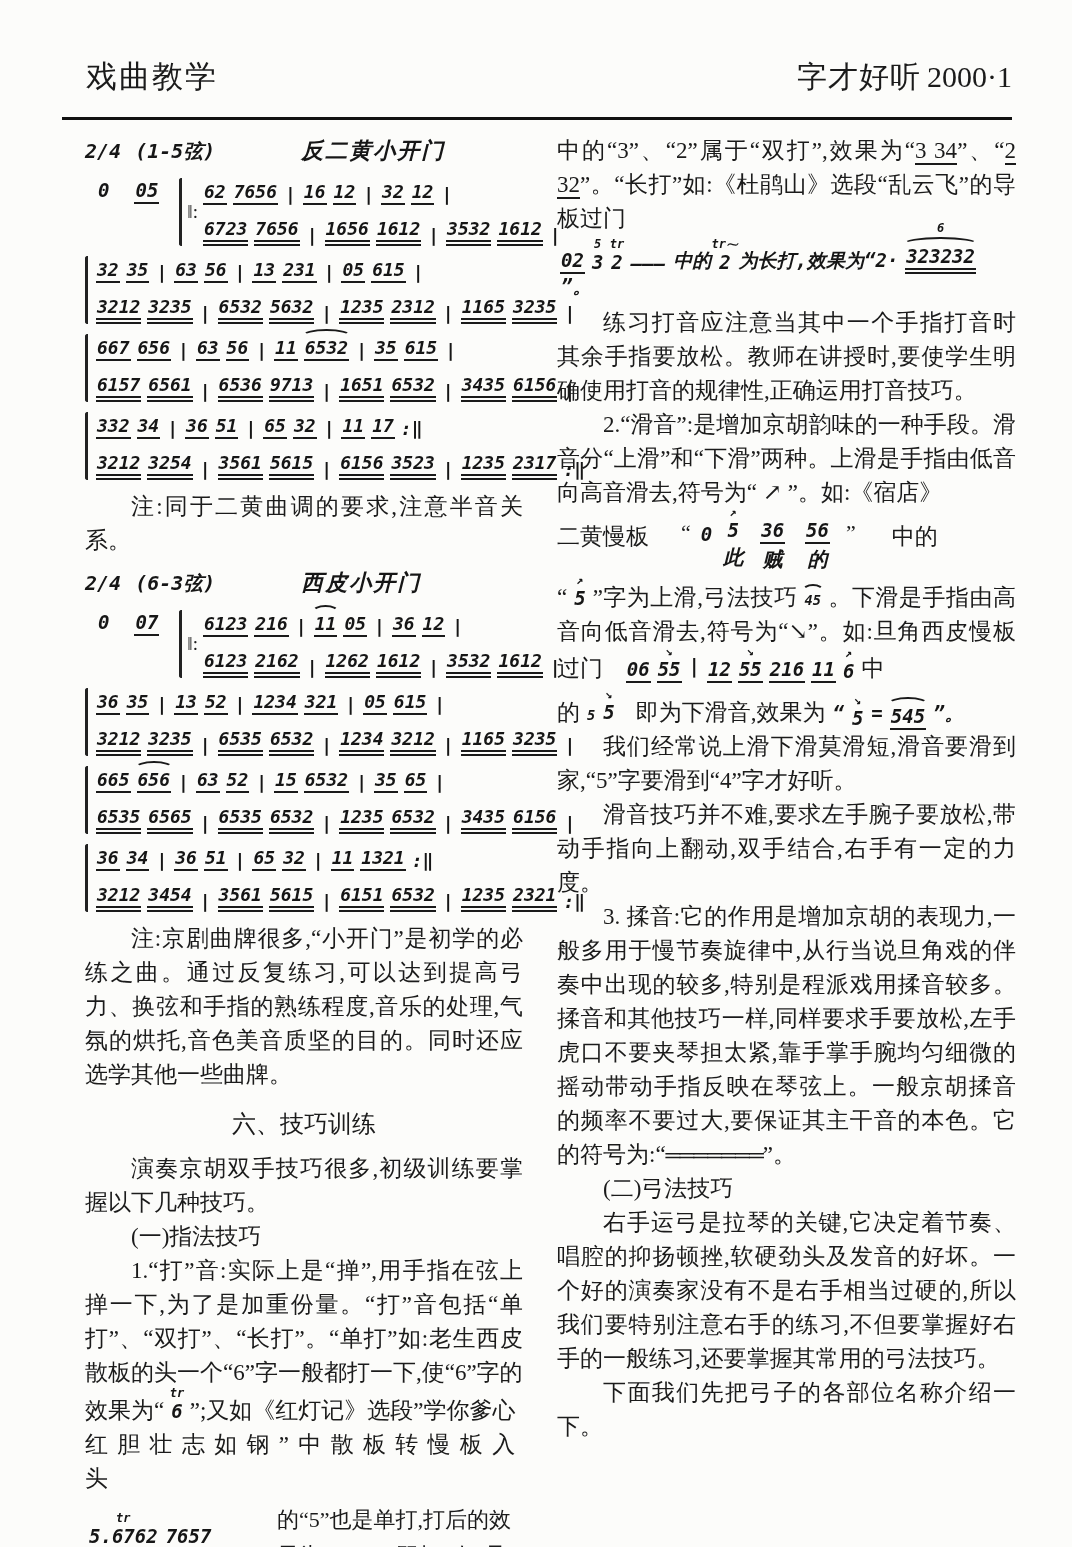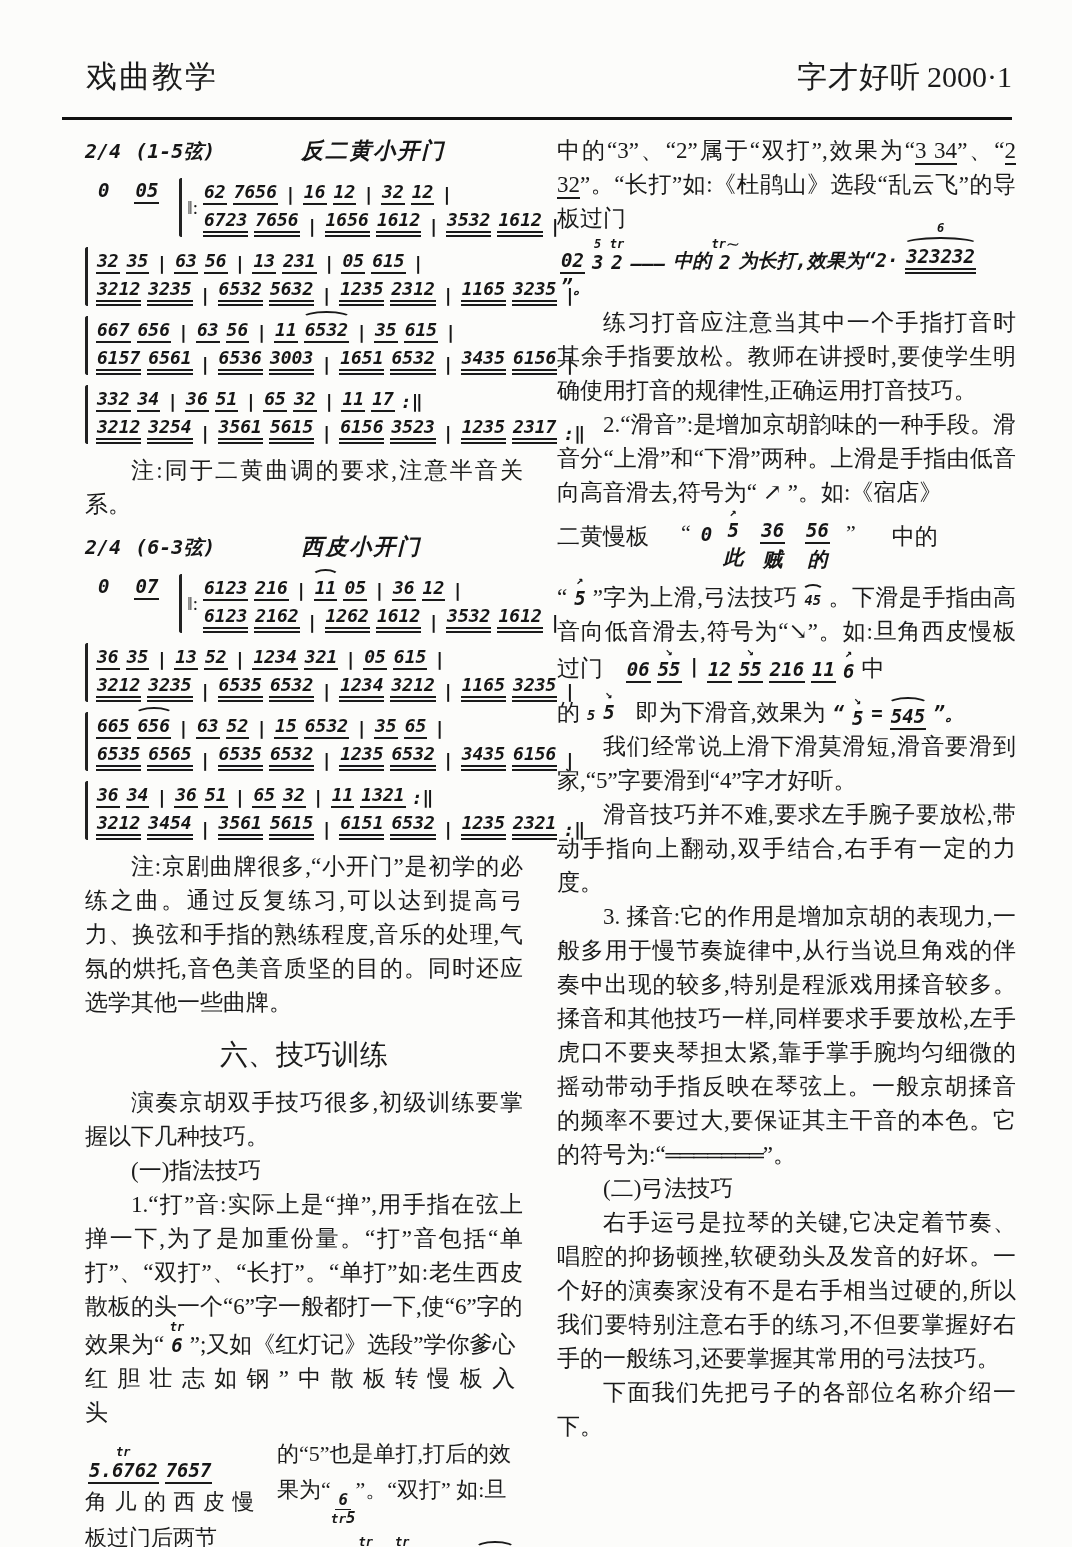--- a/index.html
+++ b/index.html
@@ -17,38 +17,38 @@
   .rule { position:absolute; top:117px; left:62px; width:950px; border-top:3px solid #111; }
 
   
   .cols { position:absolute; top:134px; left:85px; right:56px; display:flex; gap:34px; }
   .col-left { width:438px; flex:0 0 438px; }
   .col-right { flex:1; }
 
   .p { font-size:23px; line-height:34px; text-align:justify; margin:0; }
   .indent { text-indent:2em; }
   .spread { letter-spacing:0.34em; text-align:justify; }
-  .heading { font-size:28px; text-align:center; margin:16px 0 12px; }
+  .heading { font-size:24px; text-align:center; margin:16px 0 12px; }
   .undl { border-bottom:2px solid #1a1a1a; }
 
   
   .hw, .hwtxt, .tok, .bar, .rep, .supmark, .score-head, .lyric {
     font-family:"DejaVu Sans Mono","Liberation Mono",monospace;
     font-style:italic; font-weight:bold; color:#161616;
   }
   .score { margin:2px 0 10px; }
   .score-head { display:flex; align-items:baseline; font-size:20px; margin:2px 0 12px; }
   .strings { margin-left:14px; }
   .score-title { margin-left:86px; font-size:22px; letter-spacing:2px; }
   .system { display:flex; align-items:stretch; margin-bottom:10px; }
   .presect { display:flex; align-items:flex-start; margin-right:8px; padding-top:2px; }
   .presect .tok { margin:0 12px; font-size:19px; }
   .brace { width:7px; border:3px solid #222; border-right:none; border-radius:6px 0 0 6px; margin-right:5px; }
   .openrep { font-size:19px; display:flex; align-items:center; margin-right:2px; }
-  .voices { display:flex; flex-direction:column; gap:5px; }
+  .voices { display:flex; flex-direction:column; gap:14px; }
   .nline { display:flex; align-items:flex-end; height:27px; font-size:18px; white-space:nowrap; }
   .tok { position:relative; display:inline-block; margin:0 3px; line-height:1.15; padding:0 1px; }
   .u1 { border-bottom:2px solid #1a1a1a; }
   .u2 { border-bottom:6px double #1a1a1a; }
   .bar { margin:0 4px; }
   .rep { margin:0 3px; }
   .small { font-size:0.72em; }
   .supmark { position:absolute; top:-14px; left:50%; transform:translateX(-50%);
     font-size:12px; line-height:1; border:none; }
   .arc::before { content:""; position:absolute; left:-2px; right:-2px; top:-9px; height:10px;
@@ -182,21 +182,21 @@
                 <span class="bar">|</span>
                 <span class="tok u1">35</span>
                 <span class="tok u1">615</span>
                 <span class="bar">|</span>
               </div>
               <div class="nline">
                 <span class="tok u2">6157</span>
                 <span class="tok u2">6561</span>
                 <span class="bar">|</span>
                 <span class="tok u2">6536</span>
-                <span class="tok u2">3003</span>
+                <span class="tok u2">9713</span>
                 <span class="bar">|</span>
                 <span class="tok u2">1651</span>
                 <span class="tok u2">6532</span>
                 <span class="bar">|</span>
                 <span class="tok u2">3435</span>
                 <span class="tok u2">6156</span>
                 <span class="bar">|</span>
               </div>
             </div>
           </div>

